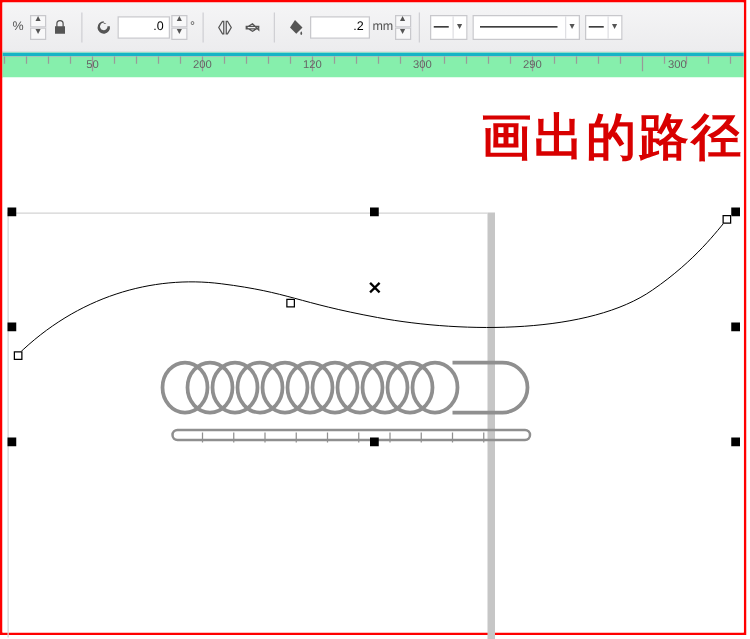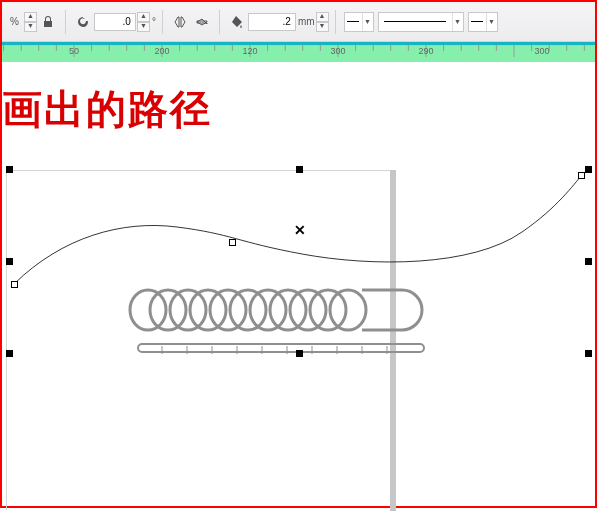--- a/index.html
+++ b/index.html
@@ -23,21 +23,21 @@
 
 .ruler{height:20px;background:#86efac;position:relative;overflow:hidden;padding-left:22px;}
 .ruler-top{position:absolute;top:0;left:0;right:0;height:3px;background:#16b4c5;}
 .ruler svg{position:absolute;top:3px;left:0;}
 .ruler .num{position:absolute;top:4px;font-size:9px;color:#666;transform:translateX(-50%);}
 
 .canvas{position:absolute;left:0;top:60px;right:0;bottom:0;background:#fff;}
 .canvas .page-edge-v{position:absolute;left:388px;top:108px;width:6px;height:402px;background:#c6c6c6;}
 .canvas .page-edge-h{position:absolute;left:4px;top:108px;width:384px;height:1px;background:#d4d4d4;}
 .canvas .page-edge-l{position:absolute;left:4px;top:108px;width:1px;height:340px;background:#d4d4d4;}
-.annotation{position:absolute;left:0;right:12px;top:20px;text-align:left;font-family:"STXingkai","KaiTi","楷体",serif;font-size:40px;font-weight:bold;color:#d80000;letter-spacing:2px;}
+.annotation{position:absolute;left:0;right:0;top:20px;text-align:right;font-family:"STXingkai","KaiTi","楷体",serif;font-size:40px;font-weight:bold;color:#d80000;letter-spacing:2px;}
 .hdl{position:absolute;width:7px;height:7px;background:#000;}
 .hdl.tl{left:4px;top:104px;} .hdl.tm{left:294px;top:104px;} .hdl.tr{left:583px;top:104px;}
 .hdl.ml{left:4px;top:196px;} .hdl.mr{left:583px;top:196px;}
 .hdl.bl{left:4px;top:288px;} .hdl.bm{left:294px;top:288px;} .hdl.br{left:583px;top:288px;}
 .node{position:absolute;width:7px;height:7px;background:#fff;border:1px solid #000;box-sizing:border-box;}
 .cross{position:absolute;font-size:14px;font-weight:bold;color:#000;}
 </style>
 </head>
 <body>
 

